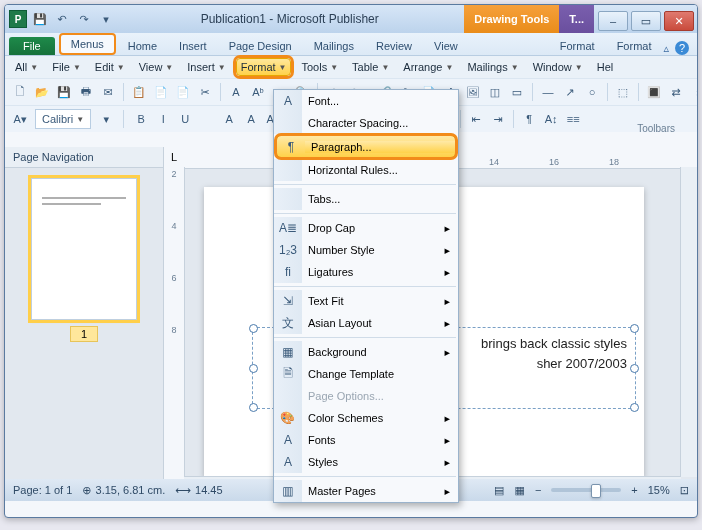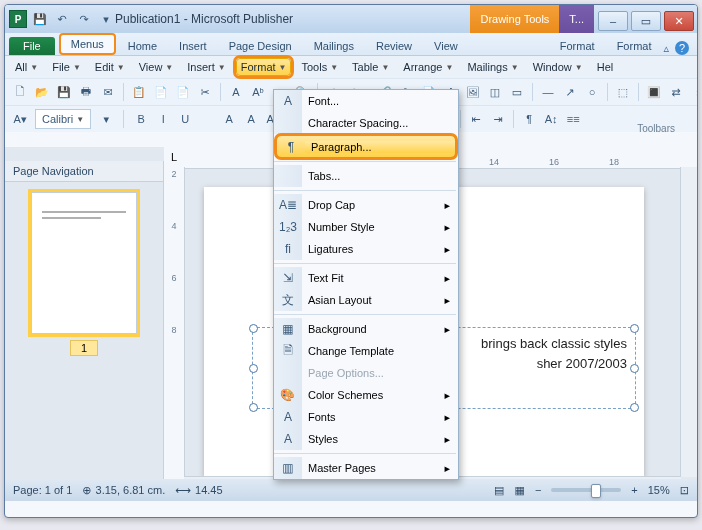--- a/index.html
+++ b/index.html
@@ -3,23 +3,23 @@
 <meta charset="utf-8">
 <style>
 html,body{margin:0;padding:0;font-family:"Segoe UI",Tahoma,sans-serif;font-size:11px;background:#fff;}
 .shell{width:702px;height:530px;background:#e8e8f0;position:relative;box-sizing:border-box;}
 .window{position:absolute;left:4px;top:4px;right:4px;bottom:12px;border:1px solid #5a7aa0;border-radius:4px;overflow:hidden;background:#f4f7fb;box-shadow:0 2px 6px rgba(0,0,0,.25);}
 
 .titlebar{height:28px;background:linear-gradient(#d7e6f7,#bcd3ec);display:flex;align-items:center;}
 .titlebar .qat{display:flex;align-items:center;gap:4px;padding-left:4px;}
 .qat .appicon{width:16px;height:16px;background:#1f7a4a;border:1px solid #0d5c36;display:flex;align-items:center;justify-content:center;color:#fff;font-weight:bold;font-size:10px;}
 .qat .qbtn{width:18px;height:18px;display:flex;align-items:center;justify-content:center;color:#3a5a7a;}
-.titlebar .title{flex:1;color:#2b3f55;font-size:12px;}
+.titlebar .title{flex:1;text-align:center;color:#2b3f55;font-size:12px;}
 .titlebar .context-tabs{display:flex;height:100%;}
-.ctxtab{height:100%;padding:0 10px;display:flex;align-items:center;color:#fff;font-size:11px;}
+.ctxtab{height:100%;padding:0 10px;display:flex;align-items:center;color:#fff;font-size:11px;font-weight:bold;}
 .ctxtab.orange{background:linear-gradient(#f6a03a,#e98c1a);}
 .ctxtab.purple{background:linear-gradient(#7a5fae,#6a4f9e);}
 .winbtns{display:flex;margin-left:4px;}
 .winbtn{width:28px;height:18px;margin-top:4px;border:1px solid #8aa6c2;border-radius:2px;background:linear-gradient(#e9f2fb,#c9ddf1);display:flex;align-items:center;justify-content:center;color:#2f4a66;margin-right:3px;}
 .winbtn.close{background:linear-gradient(#e07a6f,#c94b3c);color:#fff;border-color:#a63c2f;}
 
 .tabsrow{height:22px;background:linear-gradient(#e9f2fb,#dce9f6);display:flex;align-items:flex-end;padding-left:4px;border-bottom:1px solid #b8cde2;}
 .filetab{background:linear-gradient(#1e8a4a,#16713b);color:#fff;padding:3px 14px;border-radius:3px 3px 0 0;margin-right:4px;}
 .rtab{padding:3px 10px;color:#2f4f70;border-radius:3px 3px 0 0;margin-right:2px;}
 .rtab.active{background:#f6f9fd;border:1px solid #b8cde2;border-bottom-color:#f6f9fd;}
@@ -34,21 +34,21 @@
 .dd{font-size:8px;color:#555;}
 
 .tbrow{height:26px;background:#edf3fa;display:flex;align-items:center;padding:0 6px;gap:6px;border-top:1px solid #dbe6f1;color:#3a5a7a;}
 .tbrow .tbtn{width:18px;height:18px;display:flex;align-items:center;justify-content:center;}
 .tbrow .tsep{width:1px;height:18px;background:#c6d6e6;margin:0 2px;}
 .tbrow.second{justify-content:flex-start;}
 .grouplabel{position:absolute;right:22px;top:118px;font-size:10px;color:#6a7f94;}
 .fontbox{border:1px solid #b8cde2;background:#fff;padding:1px 6px;height:16px;display:flex;align-items:center;}
 
 .bodyarea{position:absolute;left:0;top:142px;right:0;bottom:22px;display:flex;background:#e2e8ef;}
-.pagenav{width:158px;background:#e2e8ef;border-right:1px solid #c6d1dc;display:flex;flex-direction:column;margin-top:14px;}
+.pagenav{width:158px;background:#e2e8ef;border-right:1px solid #c6d1dc;display:flex;flex-direction:column;}
 .pagenav .hdr{padding:4px 8px;color:#2f4a66;border-bottom:1px solid #c6d1dc;background:#e9eff5;}
 .pagenav .body{flex:1;padding:10px;display:flex;flex-direction:column;align-items:center;}
 .thumb{width:104px;height:140px;background:#fff;border:1px solid #bfcfdf;box-shadow:0 1px 3px rgba(0,0,0,.2);}
 .thumb.sel{outline:3px solid #ffcf4a;}
 .thumb .lines{margin:18px 10px 0;}
 .thumb .lines div{height:2px;background:#b0b0b0;margin-bottom:4px;}
 .thumbnum{margin-top:6px;background:#ffe79b;padding:1px 10px;border:1px solid #e7c45a;}
 .canvaswrap{flex:1;position:relative;overflow:hidden;}
 .ruler-h{height:20px;background:#f4f7fb;border-bottom:1px solid #c6d1dc;margin-left:20px;position:relative;font-size:9px;color:#6a7f94;display:flex;align-items:flex-end;padding-bottom:1px;}
 .ruler-h span{width:60px;text-align:center;}
@@ -339,20 +339,26 @@
           <div class="dbody">
             <span>Character Spacing...</span>
           </div>
         </div>
         <div class="drow hover highlight">
           <div class="dicon">¶</div>
           <div class="dbody">
             <span>Paragraph...</span>
           </div>
         </div>
+        <div class="drow">
+          <div class="dicon"></div>
+          <div class="dbody">
+            <span>Horizontal Rules...</span>
+          </div>
+        </div>
         <div class="dsep"></div>
         <div class="drow">
           <div class="dicon"></div>
           <div class="dbody">
             <span>Tabs...</span>
           </div>
         </div>
         <div class="dsep"></div>
         <div class="drow">
           <div class="dicon">A≣</div>

